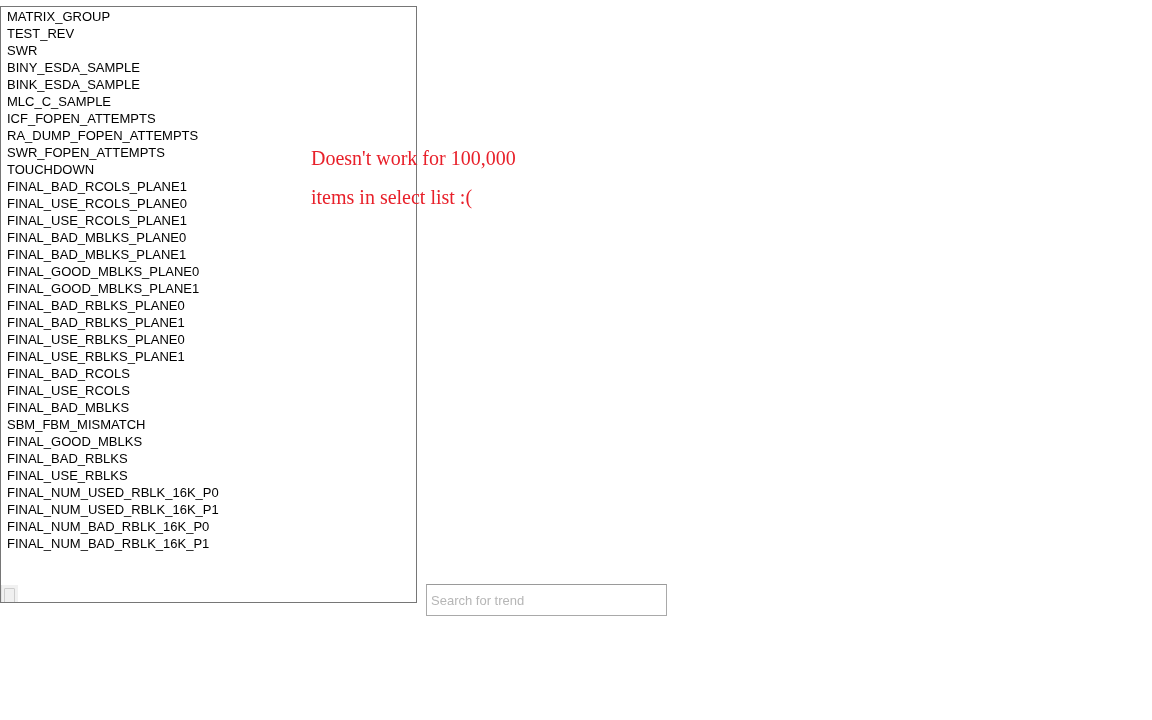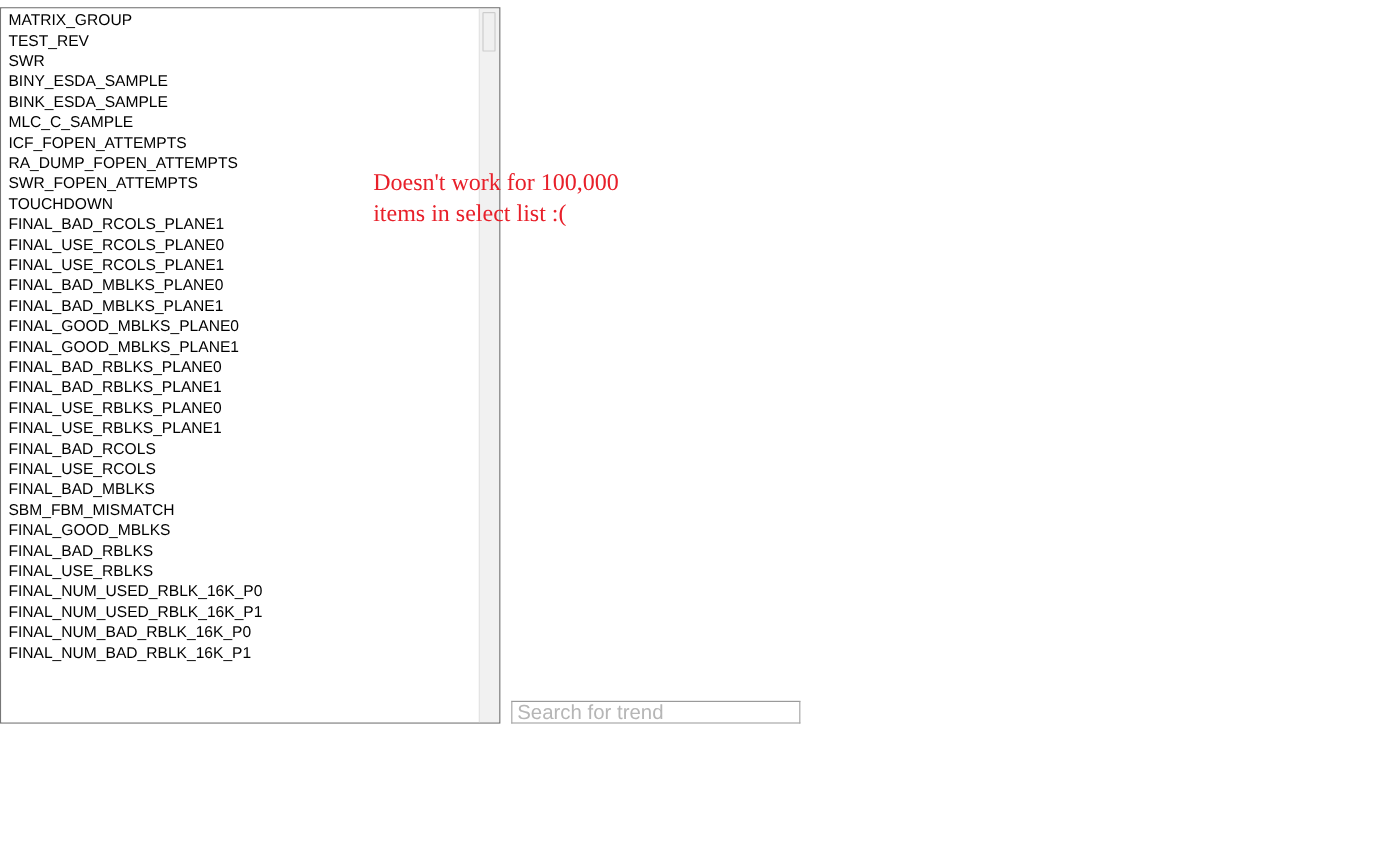--- a/index.html
+++ b/index.html
@@ -21,21 +21,21 @@
     position: absolute;
     left: 0px;
     top: 6px;
     width: 417px;
     height: 597px;
     box-sizing: border-box;
     border: 1px solid #767676;
     background: #ffffff;
     overflow: hidden;
     display: flex;
-    flex-direction: row;
+    flex-direction: column;
     align-items: stretch;
   }
   #trend-option-list {
     flex: 1 1 auto;
     list-style: none;
     margin: 0;
     padding: 1px 0 0 0;
     overflow: hidden;
     background: #ffffff;
   }
@@ -75,39 +75,39 @@
 
   
   #annotation {
     position: absolute;
     left: 311px;
     top: 139px;
     width: 330px;
     color: #e8202a;
     font-family: "Liberation Serif", serif;
     font-size: 20px;
-    line-height: 26px;
+    line-height: 39px;
     white-space: pre-line;
     z-index: 5;
     pointer-events: none;
   }
 
   
   #search-trend-input {
     position: absolute;
     left: 426px;
     top: 584px;
     width: 241px;
-    height: 19px;
+    height: 32px;
     box-sizing: border-box;
     border: 1px solid #a9a9a9;
     border-top-color: #9a9a9a;
     background: #ffffff;
     font-family: "Liberation Sans", sans-serif;
-    font-size: 17px;
+    font-size: 13px;
     color: #000000;
     padding: 1px 2px 1px 4px;
     outline: none;
   }
   #search-trend-input::placeholder {
     color: #b6b6b6;
     opacity: 1;
   }
 </style>
 </head>

